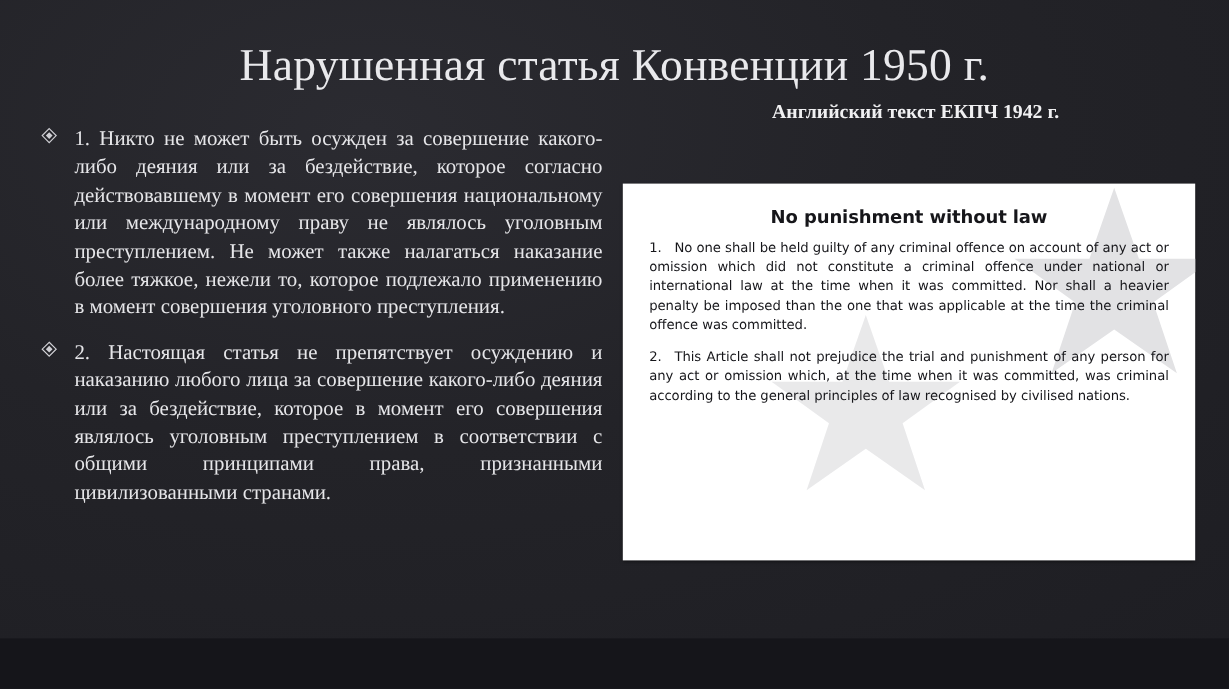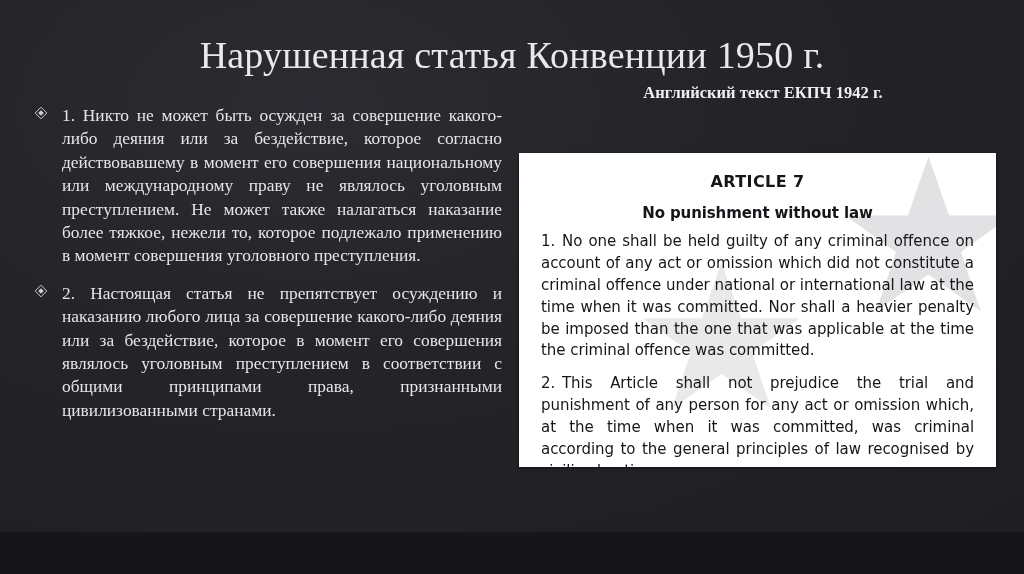--- a/index.html
+++ b/index.html
@@ -157,21 +157,21 @@
   .doc-subtitle {
     text-align: center;
     font-size: 15px;
     font-weight: 700;
     letter-spacing: -0.1px;
     margin: 0 0 9px 0;
   }
 
   .doc-para {
     margin: 0 0 11px 0;
-    font-size: 15px;
+    font-size: 11px;
     line-height: 1.46;
     text-align: justify;
     text-justify: inter-word;
     letter-spacing: -0.05px;
   }
 
   .doc-para:last-child { margin-bottom: 0; }
 
   .doc-num {
     display: inline-block;
@@ -223,21 +223,20 @@
       <svg class="doc-star star-a" width="175" height="166" viewBox="0 0 100 95" aria-hidden="true">
         <polygon points="50,2 61.8,35.8 97.6,35.8 68.6,56.7 79.9,90.5 50,69.6 20.1,90.5 31.4,56.7 2.4,35.8 38.2,35.8"></polygon>
       </svg>
       <svg class="doc-star star-b" width="165" height="157" viewBox="0 0 100 95" aria-hidden="true">
         <polygon points="50,2 61.8,35.8 97.6,35.8 68.6,56.7 79.9,90.5 50,69.6 20.1,90.5 31.4,56.7 2.4,35.8 38.2,35.8"></polygon>
       </svg>
     </div>
 
     <div class="doc-inner">
 
-      <div class="doc-article">ARTICLE 7</div>
 
       <div class="doc-subtitle">No punishment without law</div>
 
       <p class="doc-para">
         <span class="doc-num">1.</span><span>No one shall be held guilty of any criminal offence on account of any act or omission which did not constitute a criminal offence under national or international law at the time when it was committed. Nor shall a heavier penalty be imposed than the one that was applicable at the time the criminal offence was committed.</span>
       </p>
 
       <p class="doc-para">
         <span class="doc-num">2.</span><span>This Article shall not prejudice the trial and punishment of any person for any act or omission which, at the time when it was committed, was criminal according to the general principles of law recognised by civilised nations.</span>
       </p>

